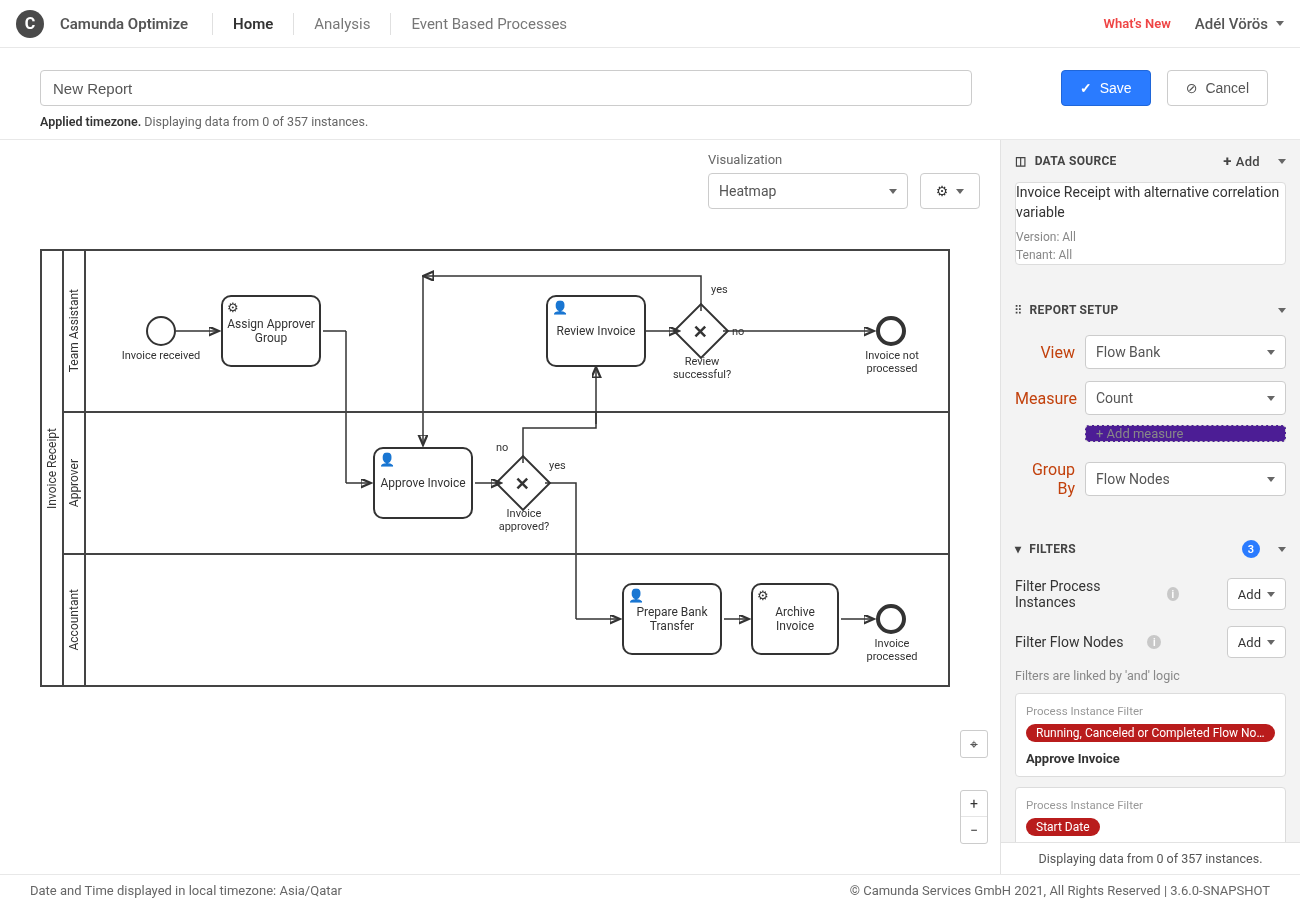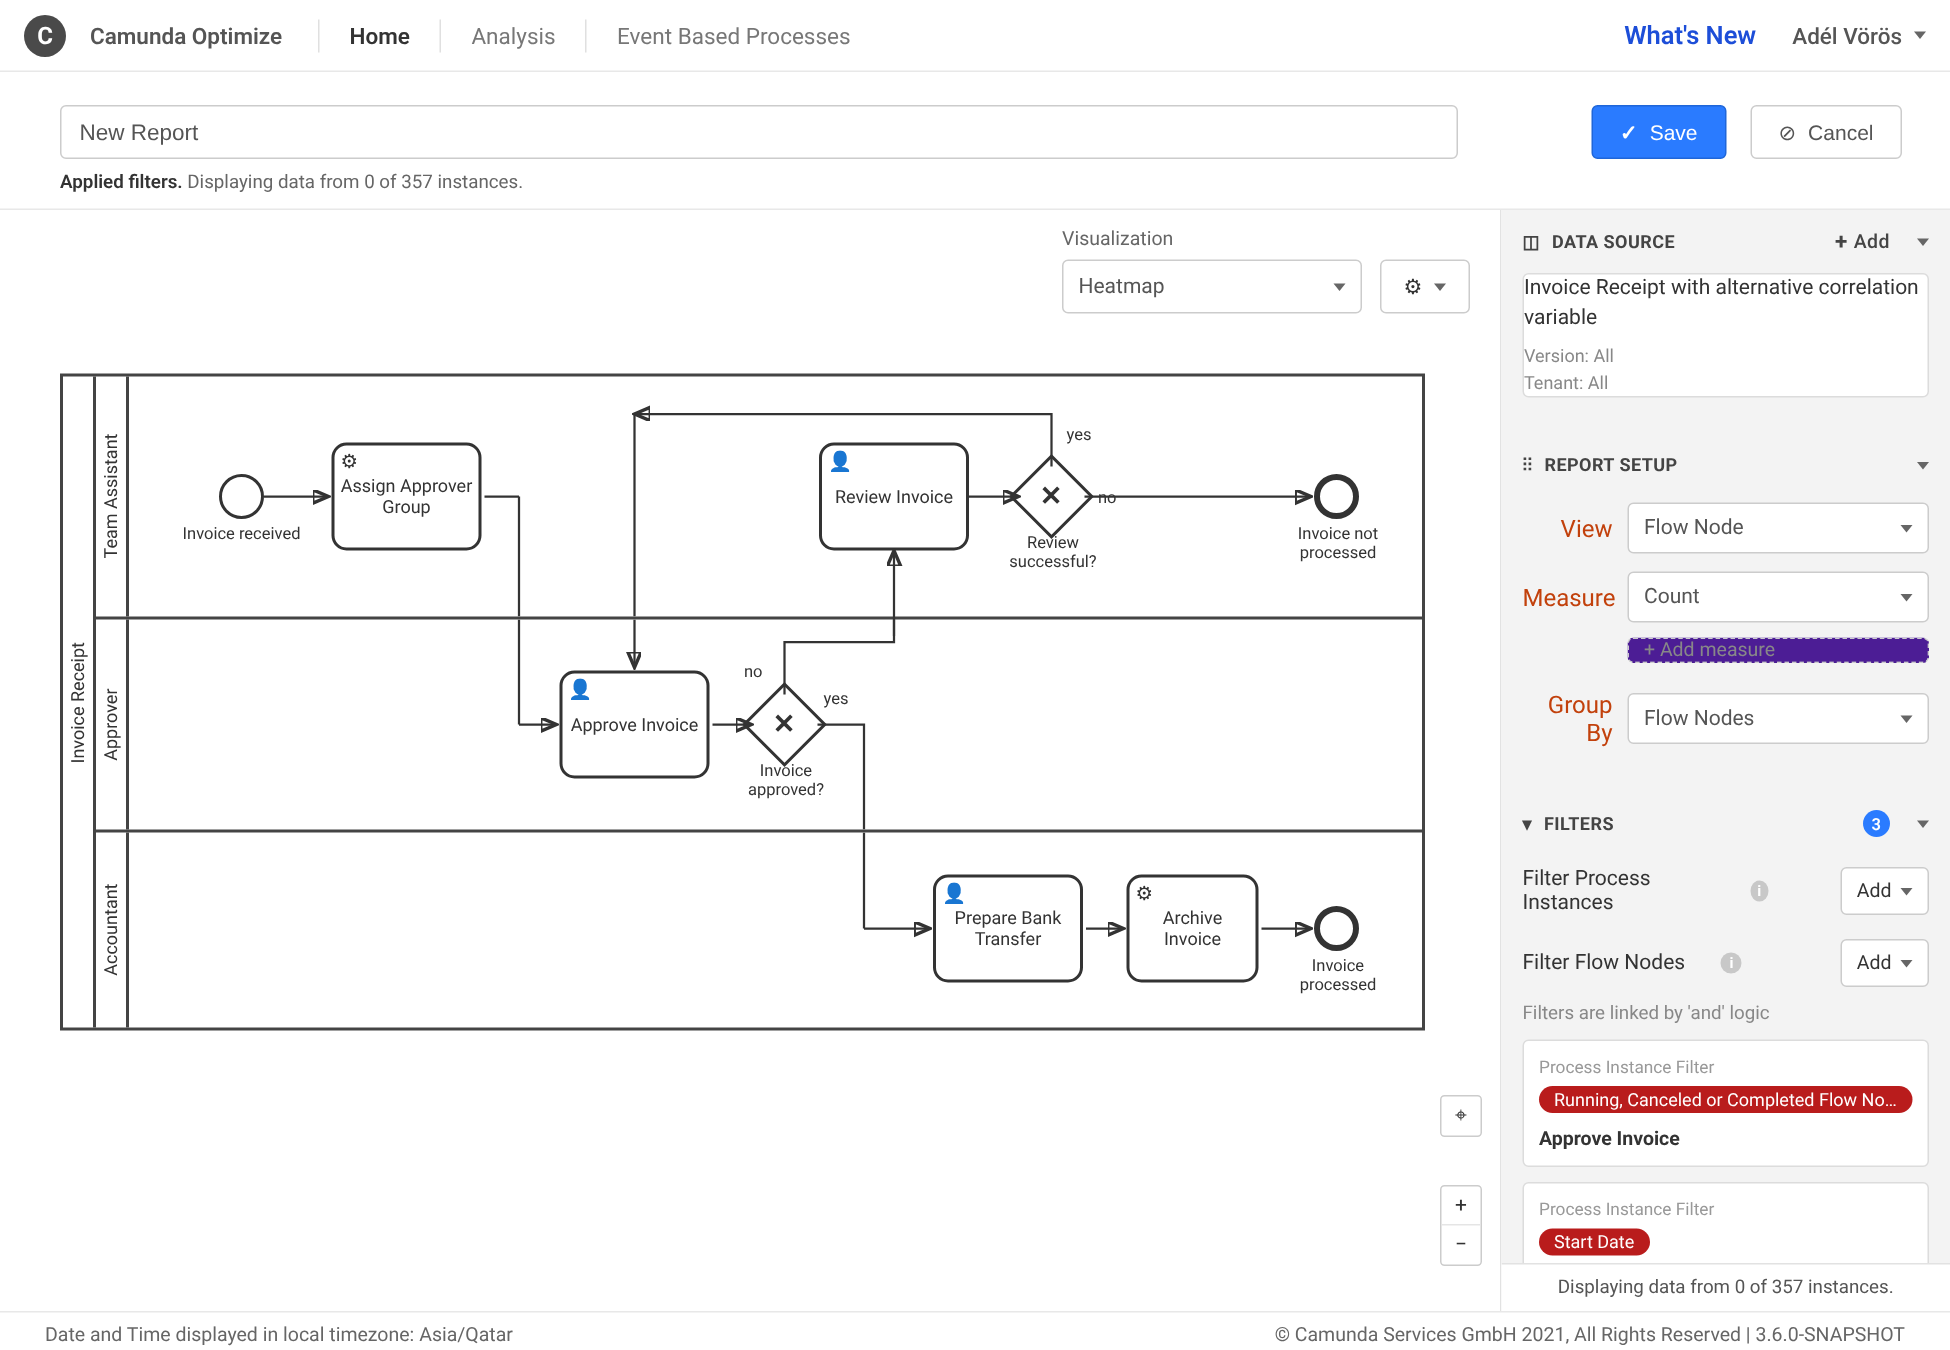--- a/index.html
+++ b/index.html
@@ -7,21 +7,21 @@
 
 
 .header { height: 48px; display: flex; align-items: center; padding: 0 16px; border-bottom: 1px solid #e8e8e8; }
 .logo { width: 28px; height: 28px; border-radius: 50%; background: #4a4a4a; display: flex; align-items: center; justify-content: center; color: #fff; font-weight: 700; font-size: 16px; margin-right: 16px; }
 .brand { font-weight: 600; color: #555; margin-right: 24px; font-size: 15px; }
 .nav { display: flex; gap: 4px; }
 .nav-item { padding: 6px 16px; color: #777; font-size: 15px; cursor: pointer; position: relative; }
 .nav-item.active { color: #333; font-weight: 600; }
 .nav-sep { width: 1px; height: 22px; background: #e0e0e0; align-self: center; }
 .header-spacer { flex: 1; }
-.whats-new { color: #1d4ed8; font-weight: 600; font-size: 17px; margin-right: 24px; }
+.whats-new { color: #ef4444; font-weight: 600; font-size: 13px; margin-right: 24px; }
 .user-menu { display: flex; align-items: center; gap: 8px; color: #555; font-weight: 500; font-size: 15px; }
 
 
 .toolbar { padding: 22px 32px 10px 40px; display: flex; align-items: flex-start; gap: 16px; border-bottom: 1px solid #e8e8e8; }
 .name-block { flex: 0 0 932px; }
 .report-name { width: 100%; height: 36px; border: 1px solid #ccc; border-radius: 4px; padding: 0 12px; font-size: 15px; color: #555; }
 .applied { margin-top: 8px; font-size: 12.5px; color: #666; }
 .applied b { color: #333; font-weight: 600; }
 .toolbar-spacer { flex: 1; }
 .btn { height: 36px; border-radius: 4px; display: inline-flex; align-items: center; gap: 8px; padding: 0 18px; font-size: 14px; font-weight: 500; cursor: pointer; border: 1px solid transparent; }
@@ -126,21 +126,21 @@
   <div class="user-menu">
     <span>Adél Vörös</span>
     <span class="caret"></span>
   </div>
 </div>
 
 <div class="toolbar">
   <div class="name-block">
     <input class="report-name" value="New Report" style="">
     <div class="applied">
-      <b>Applied filters.</b>
+      <b>Applied timezone.</b>
       <span>Displaying data from 0 of 357 instances.</span>
     </div>
   </div>
   <div class="toolbar-spacer"></div>
   <button class="btn btn-save">
     <span class="check">✓</span>
     <span>Save</span>
   </button>
   <button class="btn btn-cancel">
     <span>⊘</span>
@@ -301,21 +301,21 @@
 
     <div class="panel-section-hdr">
       <span>⫶⫶</span>
       <span>REPORT SETUP</span>
       <span class="spacer"></span>
       <span class="caret"></span>
     </div>
     <div class="setup-row">
       <label>View</label>
       <div class="select">
-          <span>Flow Node</span>
+          <span>Flow Bank</span>
           <span class="caret"></span>
         </div>
     </div>
     <div class="setup-row">
       <label>Measure</label>
       <div class="select">
           <span>Count</span>
           <span class="caret"></span>
         </div>
     </div>

